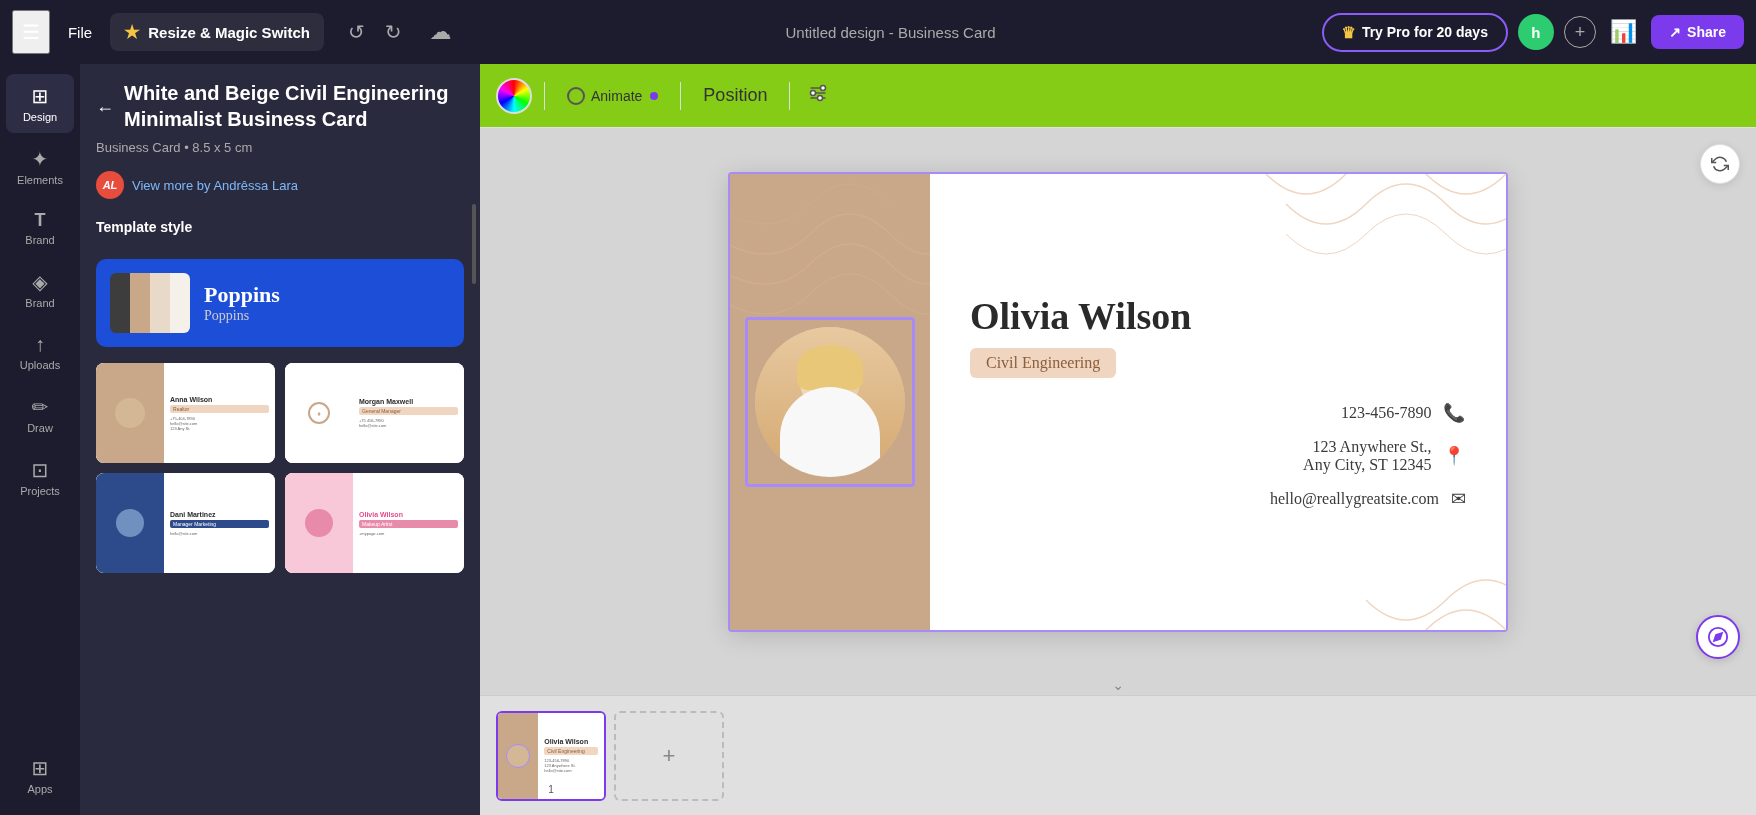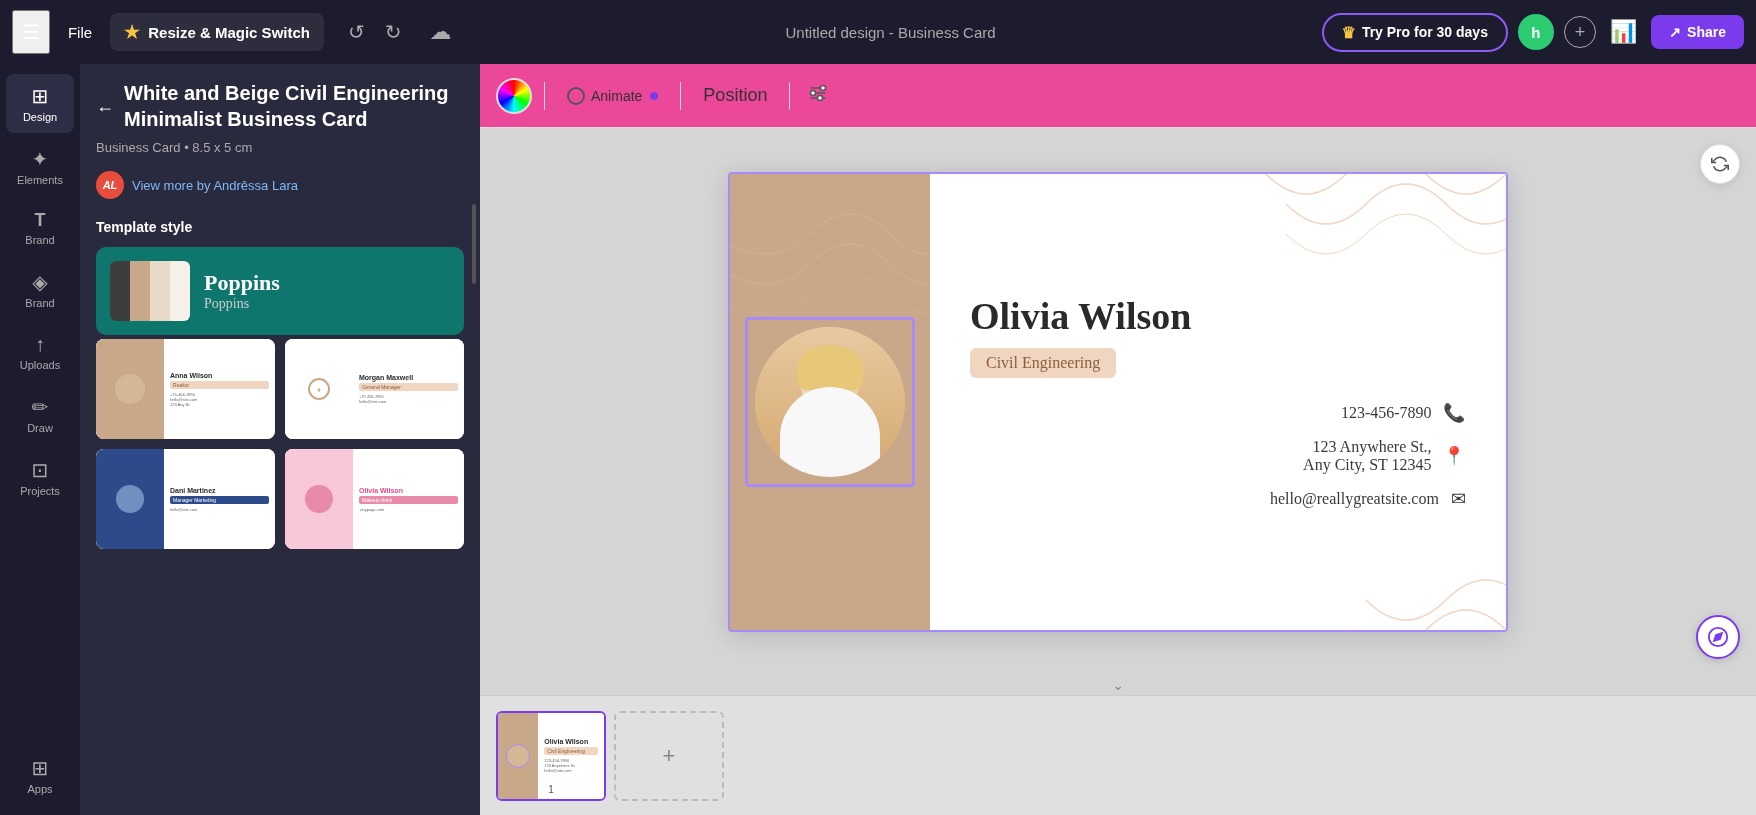--- a/index.html
+++ b/index.html
@@ -141,22 +141,22 @@
       padding: 16px 16px 8px 16px;
     }
     .back-btn { background: transparent; border: none; color: white; font-size: 18px; cursor: pointer; }
     .panel-title { color: white; font-size: 20px; font-weight: 700; line-height: 1.3; flex: 1; }
     .panel-subtitle { color: #aaa; font-size: 13px; padding: 0 16px 8px 16px; }
     .author-row { display: flex; align-items: center; gap: 8px; padding: 8px 16px; }
     .author-avatar { width: 28px; height: 28px; border-radius: 50%; background: #e74c3c; color: white; font-size: 11px; font-weight: 700; display: flex; align-items: center; justify-content: center; font-style: italic; }
     .author-link { color: #7eb8f7; font-size: 13px; cursor: pointer; }
     .section-title { color: white; font-size: 14px; font-weight: 600; padding: 12px 16px 8px 16px; }
     .template-style-card {
-      margin: 4px 16px;
-      background: #0f766e;
+      margin: 16px 16px;
+      background: #1d4ed8;
       border-radius: 10px;
       padding: 14px;
       display: flex;
       align-items: center;
       gap: 14px;
       cursor: pointer;
     }
     .color-swatches { display: flex; gap: 0; border-radius: 6px; overflow: hidden; width: 80px; height: 60px; flex-shrink: 0; }
     .swatch { flex: 1; }
     .font-info { color: white; }
@@ -205,21 +205,21 @@
     
     .canvas-area {
       flex: 1;
       display: flex;
       flex-direction: column;
       overflow: hidden;
       background: #e8e8e8;
     }
     .canvas-toolbar {
       height: 64px;
-      background: #ec4899;
+      background: #84cc16;
       display: flex;
       align-items: center;
       gap: 12px;
       padding: 0 16px;
       border-bottom: 1px solid #e0e0e0;
       flex-shrink: 0;
     }
     .color-picker-btn {
       width: 36px; height: 36px;
       border-radius: 50%;
@@ -481,21 +481,21 @@
     <button class="cloud-btn">☁</button>
   </div>
 
   <div class="topbar-center">
     <span class="doc-title">Untitled design - Business Card</span>
   </div>
 
   <div class="topbar-right">
     <button class="try-pro-btn">
       <span class="crown">♛</span>
-      <span>Try Pro for 30 days</span>
+      <span>Try Pro for 20 days</span>
     </button>
     <button class="avatar-btn">h</button>
     <button class="plus-btn">+</button>
     <button class="chart-btn">📊</button>
     <button class="share-btn">
       <span>↗</span>
       <span>Share</span>
     </button>
   </div>
 </div>

